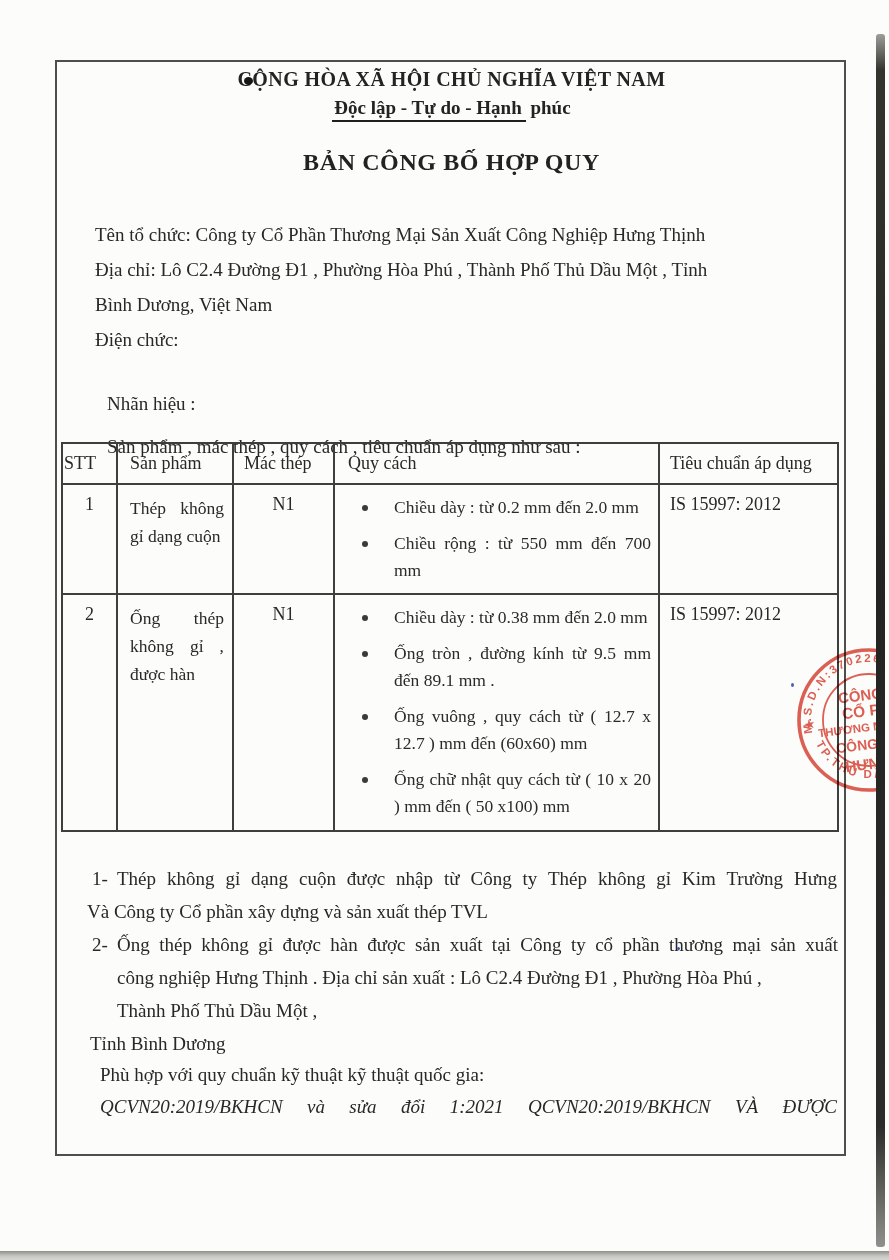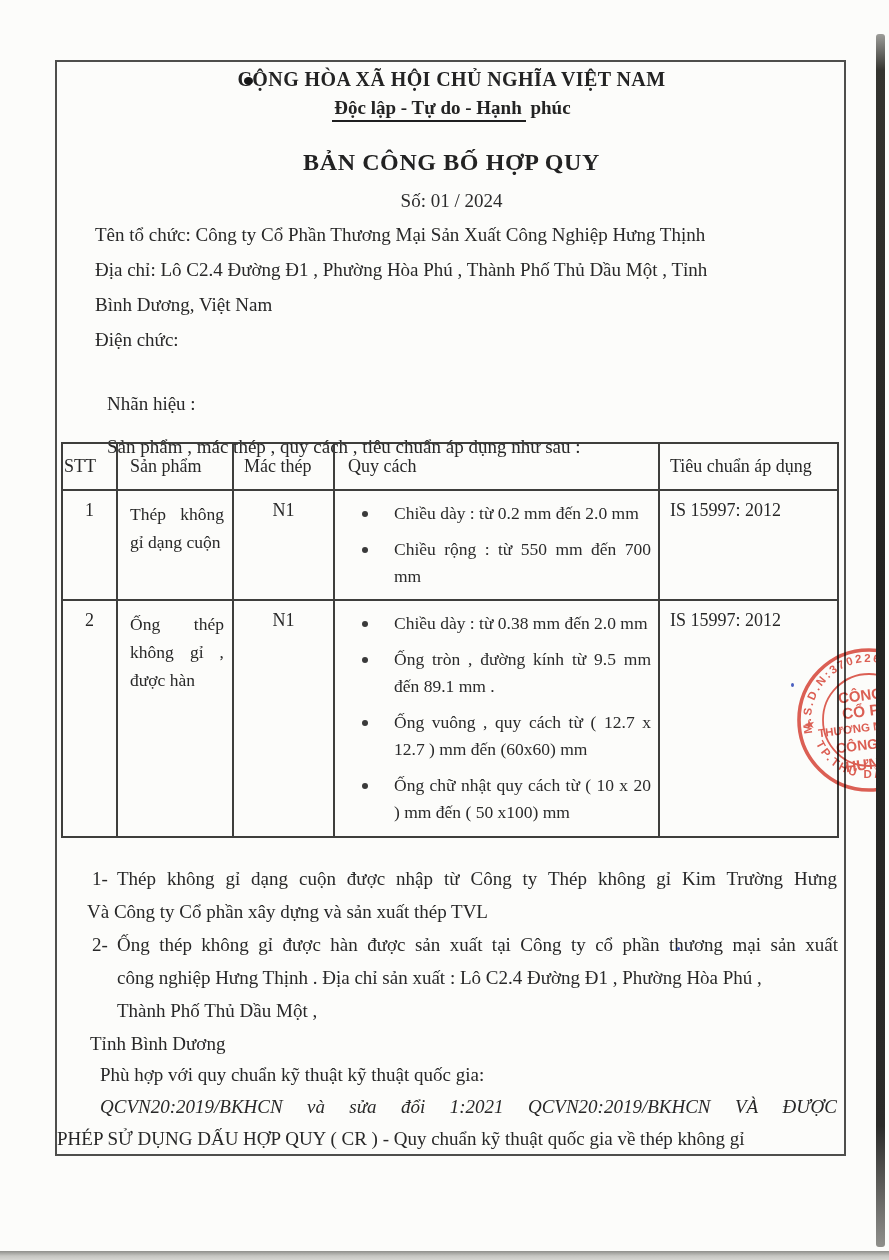--- a/index.html
+++ b/index.html
@@ -79,39 +79,38 @@
 <div class="page">
 
   <div class="abs border-box"></div>
 
   <div class="abs centered-line nat-line">CỘNG HÒA XÃ HỘI CHỦ NGHĨA VIỆT NAM</div>
   <div class="abs centered-line motto">
     <span class="u">Độc lập - Tự do - Hạnh</span><span> phúc</span>
   </div>
 
   <div class="abs centered-line doc-title">BẢN CÔNG BỐ HỢP QUY</div>
-  <div class="abs centered-line doc-number">Số: 01 / 2024</div>
 
   <div class="abs bodyline" style="left:95px;top:224px;">Tên tổ chức: Công ty Cổ Phần Thương Mại Sản Xuất Công Nghiệp Hưng Thịnh</div>
   <div class="abs bodyline" style="left:95px;top:259px;">Địa chỉ: Lô C2.4 Đường Đ1 , Phường Hòa Phú , Thành Phố Thủ Dầu Một , Tỉnh</div>
   <div class="abs bodyline" style="left:95px;top:294px;">Bình Dương, Việt Nam</div>
   <div class="abs bodyline" style="left:95px;top:329px;">Điện chức:</div>
   <div class="abs bodyline" style="left:107px;top:393px;">Nhãn hiệu :</div>
   <div class="abs bodyline" style="left:107px;top:412px;margin-top:24px;">Sản phẩm , mác thép , quy cách , tiêu chuẩn áp dụng như sau :</div>
 
   <table class="spec">
     <colgroup>
       <col style="width:55px">
         <col style="width:116px">
         <col style="width:101px">
         <col style="width:325px">
         <col style="width:179px">
     </colgroup>
     <tbody>
-        <tr style="height:47px">
+        <tr style="height:41px">
       <th class="c-stt">STT</th>
       <th class="c-sp">Sản phẩm</th>
       <th class="c-mt">Mác thép</th>
       <th class="c-qc">Quy cách</th>
       <th class="c-tc">Tiêu chuẩn áp dụng</th>
     </tr>
     <tr style="height:97px">
       <td class="c-stt">1</td>
       <td class="c-sp">Thép không gỉ dạng cuộn</td>
       <td class="c-mt">N1</td>
@@ -162,21 +161,20 @@
 
   <div class="abs note note-flex" style="left:92px;top:934px;width:746px;">
     <span class="note-no">2-</span>
     <span class="note-stretch">Ống thép không gỉ được hàn được sản xuất tại Công ty cổ phần thương mại sản xuất</span>
   </div>
   <div class="abs note" style="left:117px;top:967px;">công nghiệp Hưng Thịnh . Địa chỉ sản xuất : Lô C2.4 Đường Đ1 , Phường Hòa Phú ,</div>
   <div class="abs note" style="left:117px;top:1000px;">Thành Phố Thủ Dầu Một ,</div>
   <div class="abs note" style="left:90px;top:1033px;">Tỉnh Bình Dương</div>
   <div class="abs note" style="left:100px;top:1064px;">Phù hợp với quy chuẩn kỹ thuật kỹ thuật quốc gia:</div>
   <div class="abs stretch-line" style="left:100px;top:1096px;width:737px;font-style:italic;">QCVN20:2019/BKHCN và sửa đổi 1:2021 QCVN20:2019/BKHCN VÀ ĐƯỢC</div>
-  <div class="abs note" style="left:57px;top:1128px;">PHÉP SỬ DỤNG DẤU HỢP QUY ( CR ) -  Quy chuẩn kỹ thuật quốc gia về thép không gỉ</div>
 
   <div class="abs stamp-clip">
     <svg class="stamp-svg" width="200" height="200" viewBox="-100 -100 200 200">
       <g stroke="#dc5246" fill="none">
         <circle cx="0" cy="0" r="70" stroke-width="3.6"></circle>
         <circle cx="0" cy="0" r="46" stroke-width="1.8"></circle>
       </g>
       <defs>
         <path id="arcTop" d="M -56.0 15.0 A 58 58 0 1 1 57.8 -5.1"></path>
         <path id="arcBot" d="M -57.1 10.1 A 58 58 0 0 0 54.5 19.8"></path>

